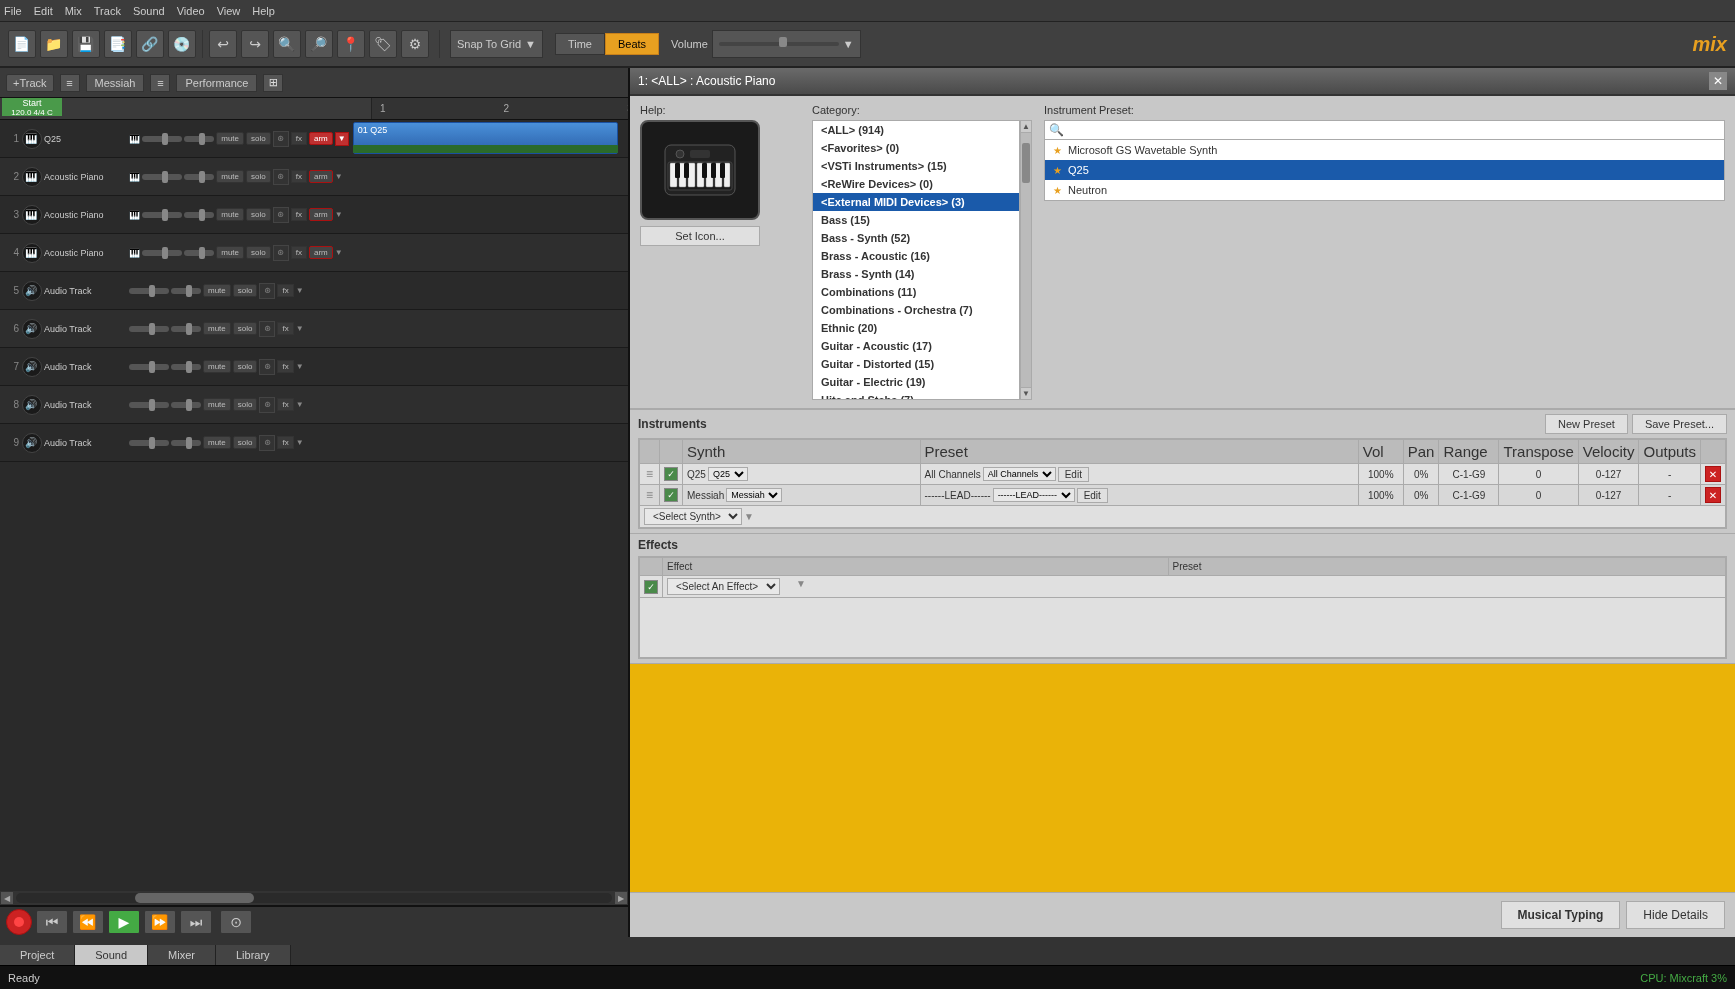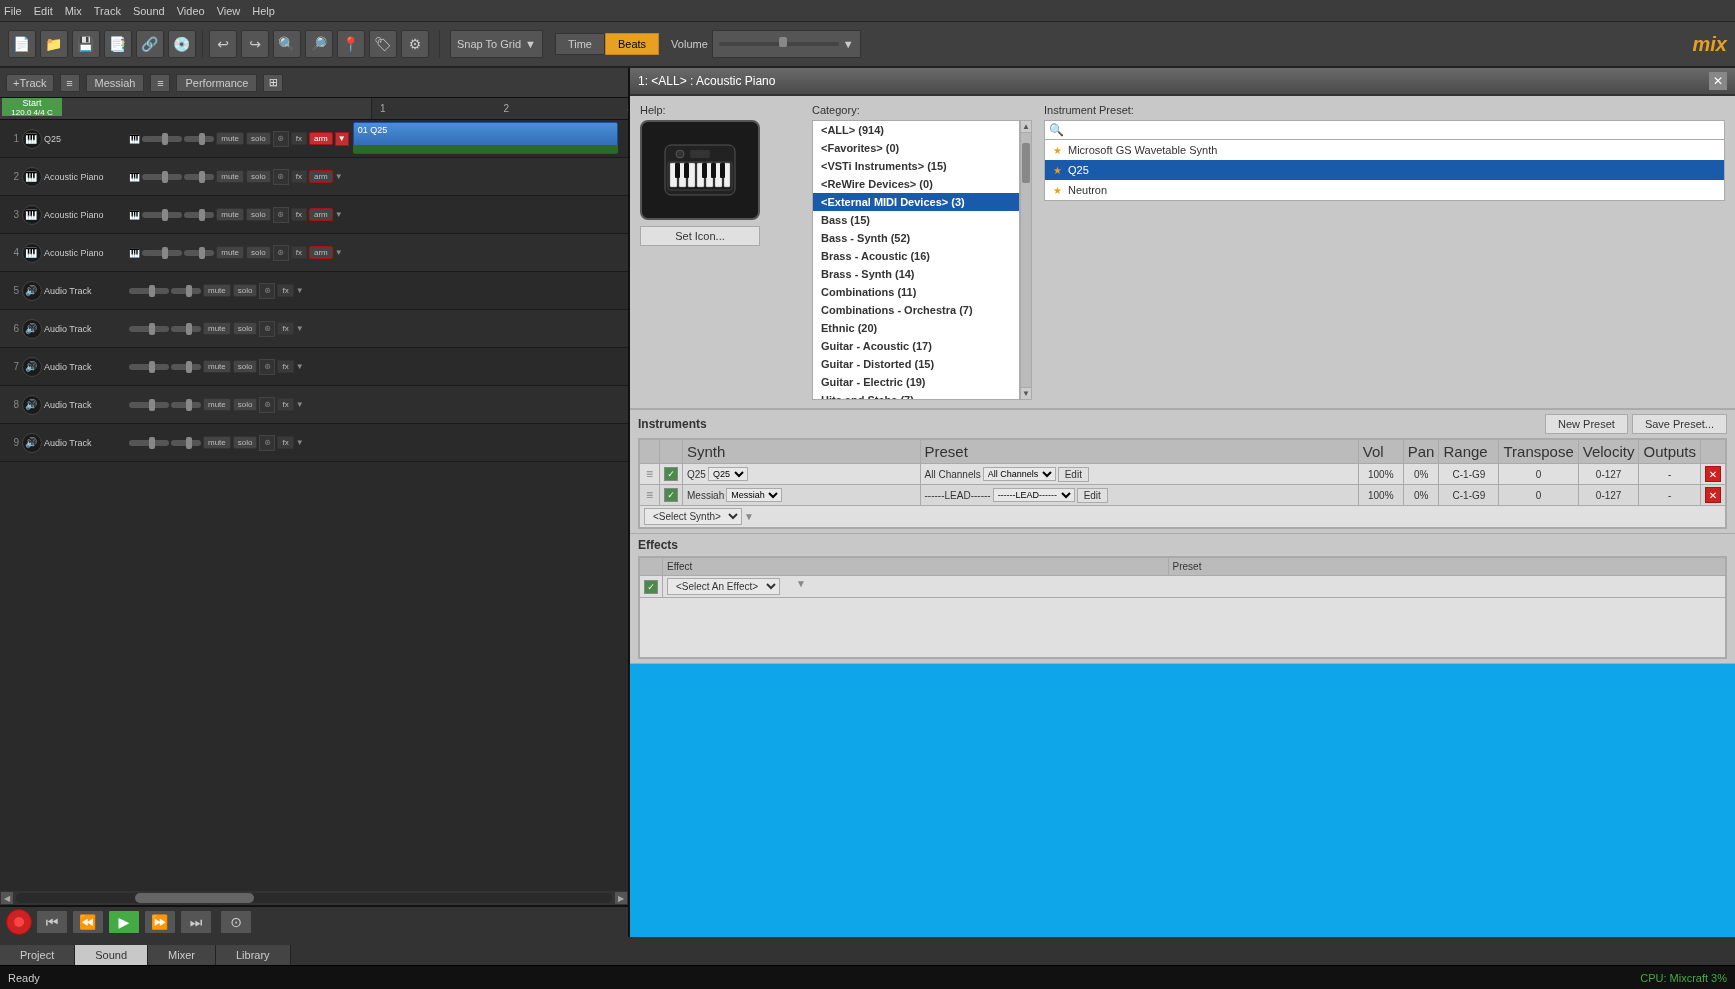--- a/index.html
+++ b/index.html
@@ -365,21 +365,21 @@
       </div>
       <div class="transport-btn">⏮</div>
       <div class="transport-btn">⏪</div>
       <div class="transport-btn" style="background:#4a4;color:#fff;">▶</div>
       <div class="transport-btn">⏩</div>
       <div class="transport-btn">⏭</div>
       <div class="transport-btn" style="margin-left:4px;">⊙</div>
     </div>
   </div>
 
-  <div id="instrument-panel" style="flex:1;background:#0ea5e9;display:flex;flex-direction:column;min-width:0;">
+  <div id="instrument-panel" style="flex:1;background:#eab308;display:flex;flex-direction:column;min-width:0;border-radius:22px;">
 
     <div id="inst-titlebar" style="background:linear-gradient(180deg,#6a6a6a 0%,#4a4a4a 100%);height:28px;display:flex;align-items:center;padding:0 8px;color:#fff;font-size:12px;border-bottom:2px solid #333;">
       <span>1: &lt;ALL&gt; : Acoustic Piano</span>
       <div style="margin-left:auto;background:#888;border:none;color:#fff;width:18px;height:18px;cursor:pointer;display:flex;align-items:center;justify-content:center;font-size:12px;">✕</div>
     </div>
 
     <div style="display:flex;padding:8px 10px;border-bottom:2px solid #aaa;background:#c8c8c8;gap:12px;">
 
       <div style="display:flex;flex-direction:column;width:160px;">
         <div style="color:#333;font-size:11px;margin-bottom:4px;">Help:</div>
@@ -590,20 +590,24 @@
             </tr>
 
             <tr style="height:60px;background:#e0e0e0;">
               <td colspan="3" style="border:1px solid #aaa;"></td>
             </tr>
           </tbody>
         </table>
       </div>
     </div>
 
+    <div style="background:#c8c8c8;padding:8px 10px;display:flex;justify-content:flex-end;gap:6px;border-top:1px solid #aaa;margin-top:auto;">
+      <button class="musical-typing-btn" style="font-size:12px;font-weight:bold;padding:6px 16px;">Musical Typing</button>
+      <button class="hide-details-btn" style="font-size:12px;padding:6px 16px;">Hide Details</button>
+    </div>
 
   </div>
 </div>
 
 <div id="bottom-tabs" style="height:28px;background:#333;display:flex;align-items:flex-end;">
   <div class="bottom-tab inactive">Project</div>
   <div class="bottom-tab active">Sound</div>
   <div class="bottom-tab inactive">Mixer</div>
   <div class="bottom-tab inactive">Library</div>
 </div>

